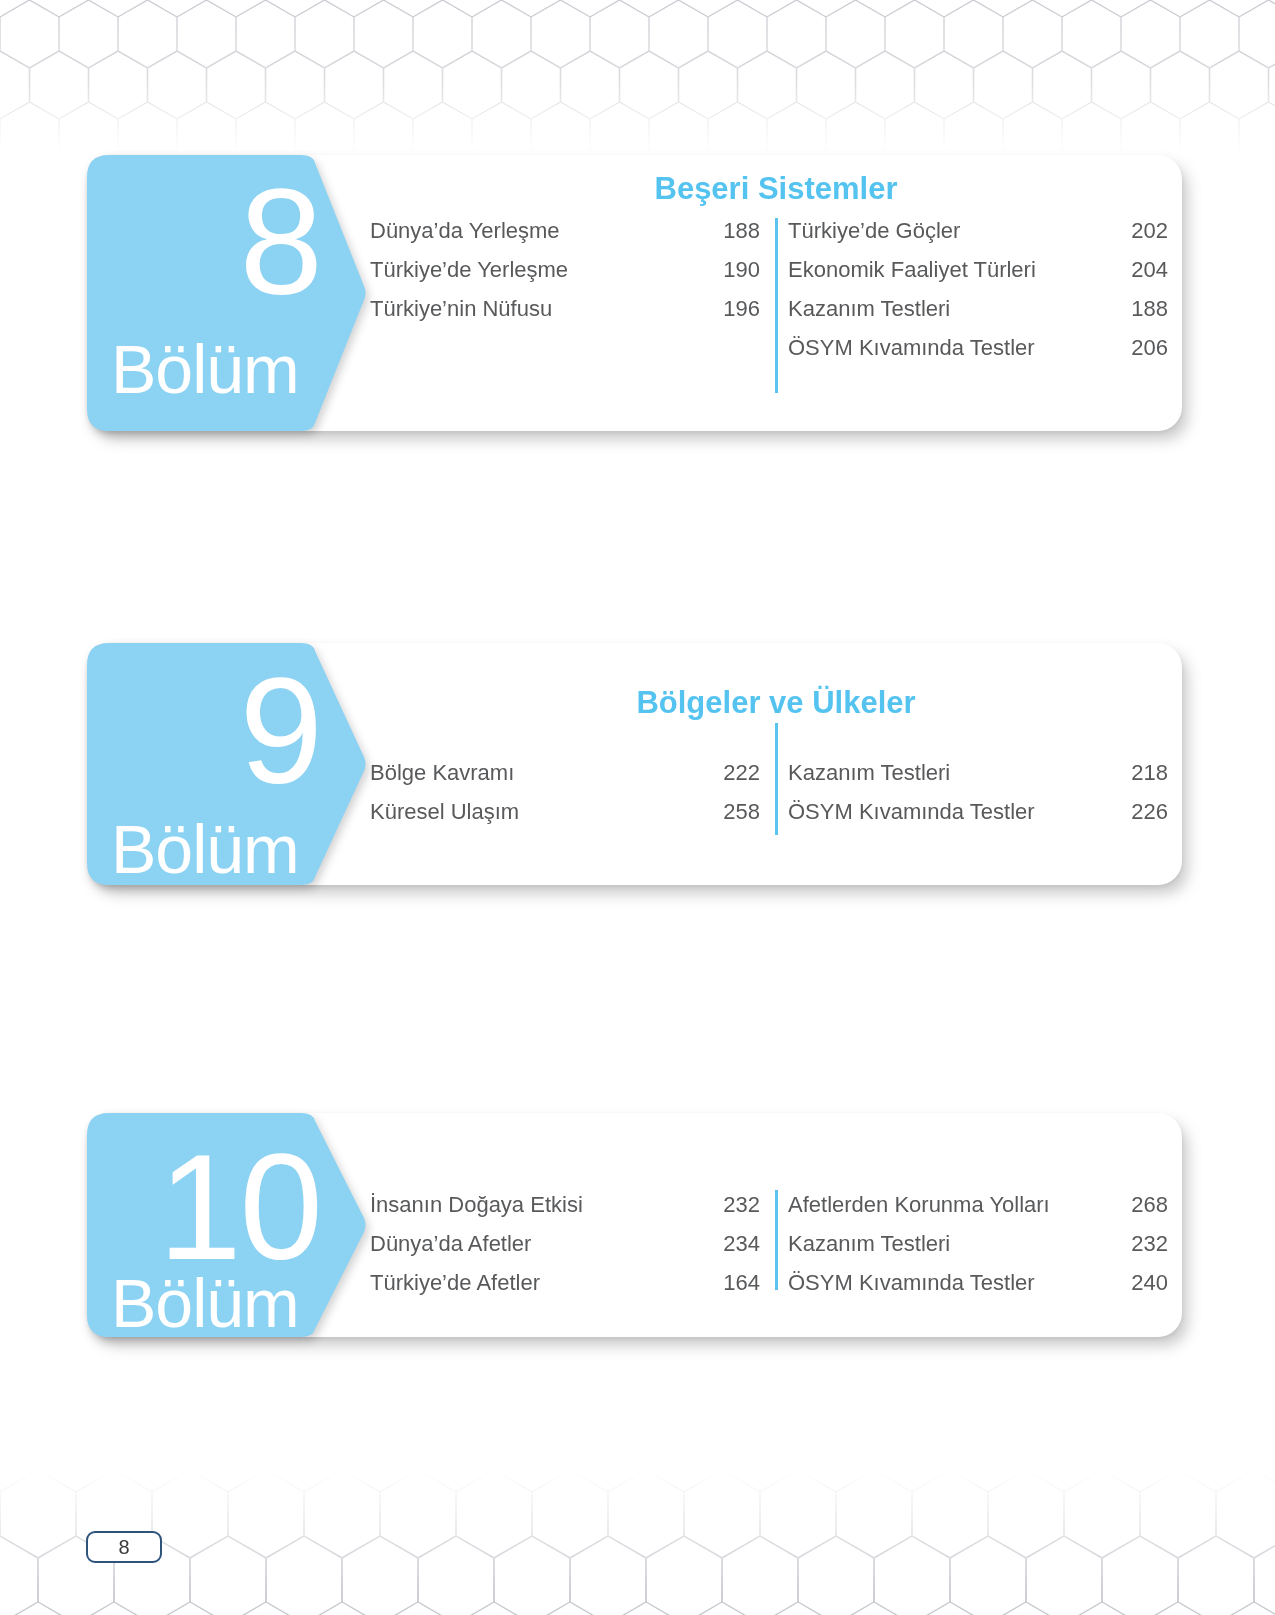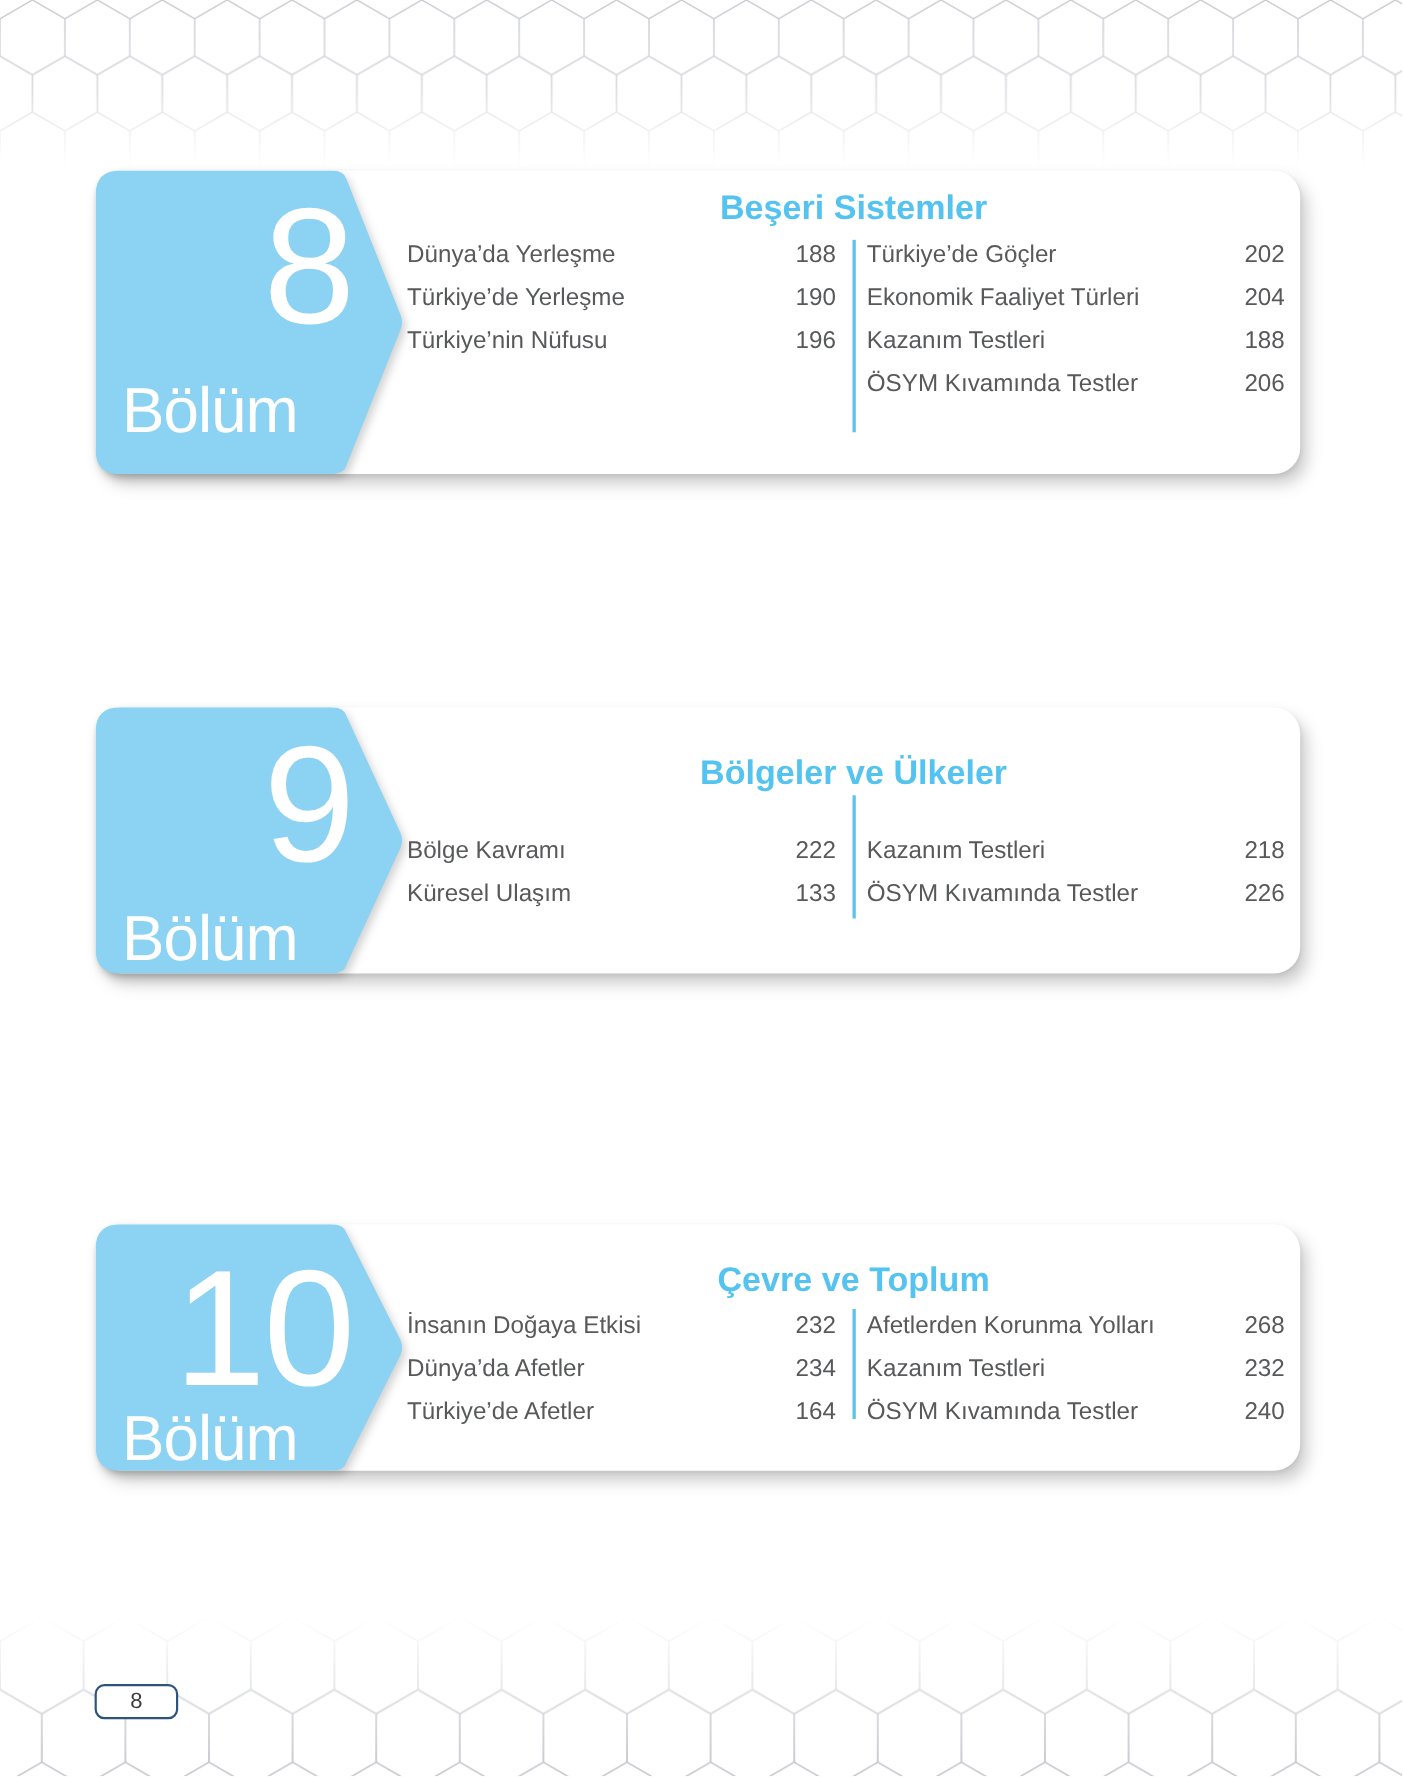--- a/index.html
+++ b/index.html
@@ -24,21 +24,21 @@
   .card.s10{top:1113px;height:224px;}
   
   .badge{position:absolute;left:0;top:0;width:280px;height:100%;}
   .badge svg{position:absolute;left:0;top:0;filter:drop-shadow(3px 4px 4px rgba(0,0,0,.18));}
   .badge-num{
     position:absolute;left:0;width:234px;text-align:right;
     font-size:150px;line-height:1;color:#ffffff;letter-spacing:-2px;
   }
   .badge-label{
     position:absolute;left:24px;
-    font-size:58px;line-height:1;color:#ffffff;letter-spacing:-1px;
+    font-size:68px;line-height:1;color:#ffffff;letter-spacing:-1px;
   }
   .s8 .badge-num{top:12px;}   .s8 .badge-label{bottom:28px;}
   .s9 .badge-num{top:13px;}   .s9 .badge-label{bottom:2px;}
   .s10 .badge-num{top:19px;}  .s10 .badge-label{bottom:0px;}
   
   .card-title{
     position:absolute;left:297px;width:784px;margin:0;text-align:center;
     font-size:31px;font-weight:bold;color:#55C3F0;
   }
   .s8 .card-title{top:16px;}
@@ -171,21 +171,21 @@
   </div>
   <h2 class="card-title">Bölgeler ve Ülkeler</h2>
   <div class="divider"></div>
   <div class="col col-left">
     <div class="entry">
         <span class="entry-label">Bölge Kavramı</span>
         <span class="entry-page">222</span>
       </div>
     <div class="entry">
         <span class="entry-label">Küresel Ulaşım</span>
-        <span class="entry-page">133</span>
+        <span class="entry-page">258</span>
       </div>
   </div>
   <div class="col col-right">
     <div class="entry">
         <span class="entry-label">Kazanım Testleri</span>
         <span class="entry-page">218</span>
       </div>
     <div class="entry">
         <span class="entry-label">ÖSYM Kıvamında Testler</span>
         <span class="entry-page">226</span>
@@ -194,21 +194,20 @@
 </section>
 
 <section class="card s10">
   <div class="badge">
     <svg width="280" height="224" viewBox="0 0 280 224">
       <path fill="#8CD2F3" d="M22,0 L214,0 Q226,0 228,8 L277,105 Q280,112 277,119 L228,216 Q226,224 214,224 L22,224 Q0,224 0,202 L0,22 Q0,0 22,0 Z"></path>
     </svg>
     <div class="badge-num">10</div>
     <div class="badge-label">Bölüm</div>
   </div>
-  <h2 class="card-title">Çevre ve Toplum</h2>
   <div class="divider"></div>
   <div class="col col-left">
     <div class="entry">
         <span class="entry-label">İnsanın Doğaya Etkisi</span>
         <span class="entry-page">232</span>
       </div>
     <div class="entry">
         <span class="entry-label">Dünya’da Afetler</span>
         <span class="entry-page">234</span>
       </div>

